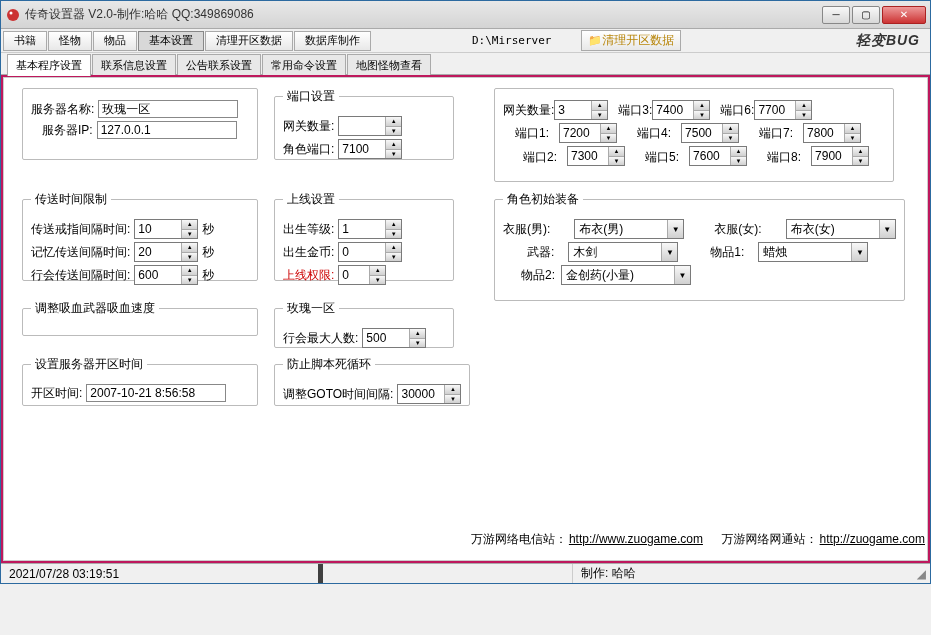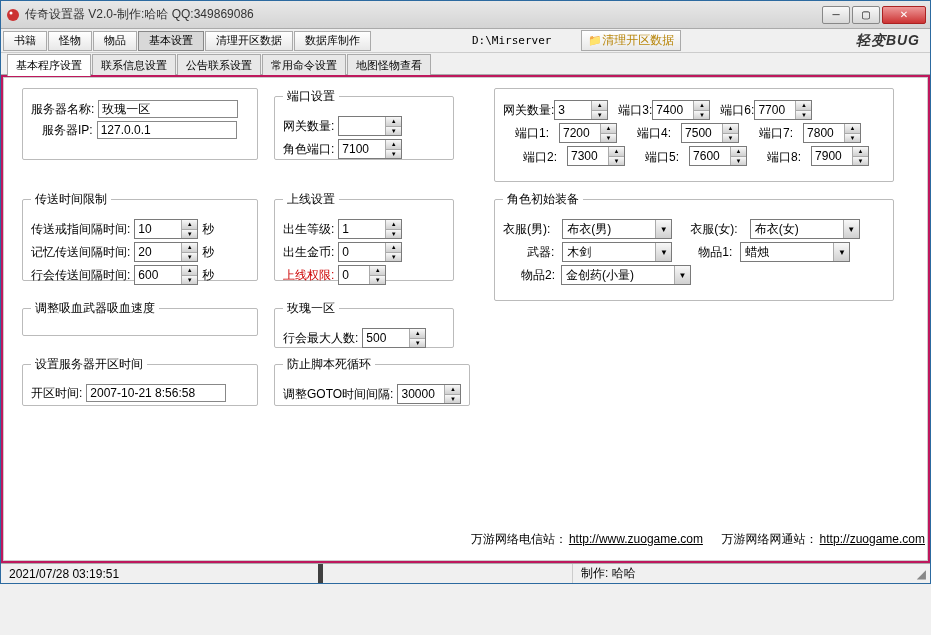--- a/index.html
+++ b/index.html
@@ -314,33 +314,33 @@
             <div class="spin-btns">
               <button class="sb">▲</button>
               <button class="sb">▼</button>
             </div>
           </div>
       </div>
     </fieldset>
 
     <fieldset style="left:490px; top:113px; width:400px; height:110px;">
       <legend>角色初始装备</legend>
-      <div class="row" style="gap:12px">
+      <div class="row" style="gap:24px">
         <label>衣服(男):</label>
         <div class="combo" style="width:110px">
             <span>布衣(男)</span>
             <div class="cb">▼</div>
           </div>
         <label style="margin-left:6px">衣服(女):</label>
         <div class="combo" style="width:110px">
             <span>布衣(女)</span>
             <div class="cb">▼</div>
           </div>
       </div>
-      <div class="row" style="gap:8px">
+      <div class="row" style="gap:14px">
         <label style="margin-left:24px">武器:</label>
         <div class="combo" style="width:110px">
             <span>木剑</span>
             <div class="cb">▼</div>
           </div>
         <label style="margin-left:18px">物品1:</label>
         <div class="combo" style="width:110px">
             <span>蜡烛</span>
             <div class="cb">▼</div>
           </div>

